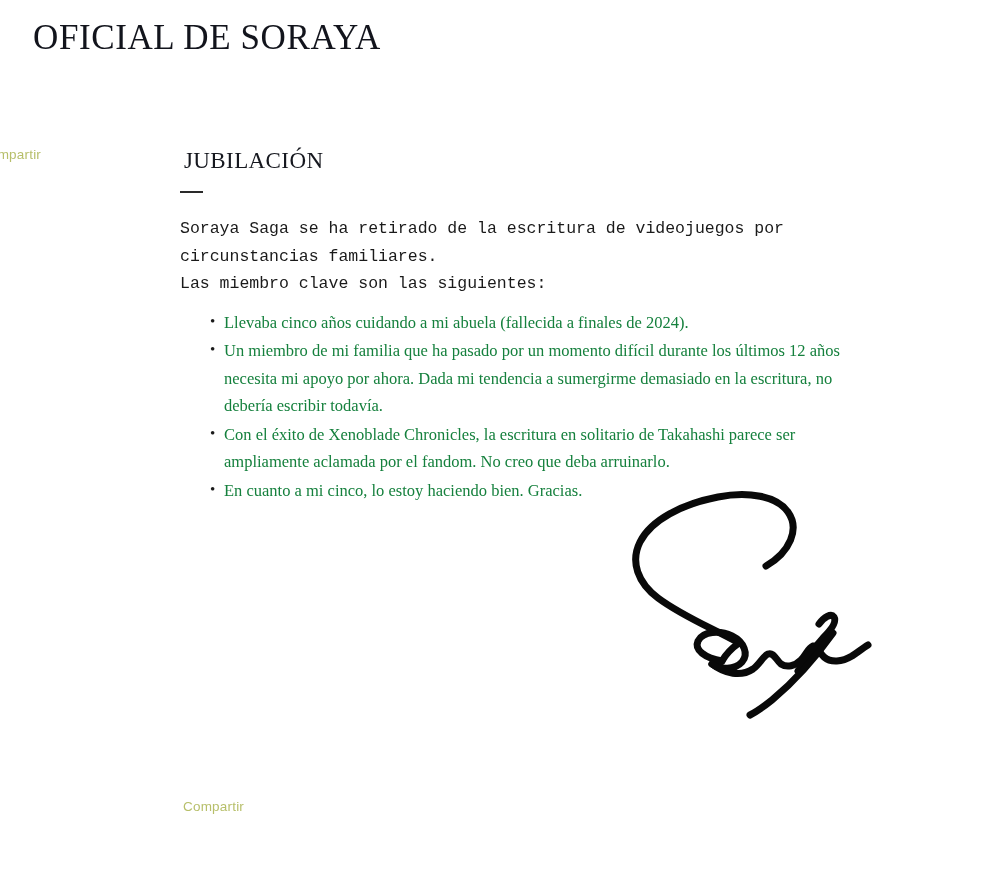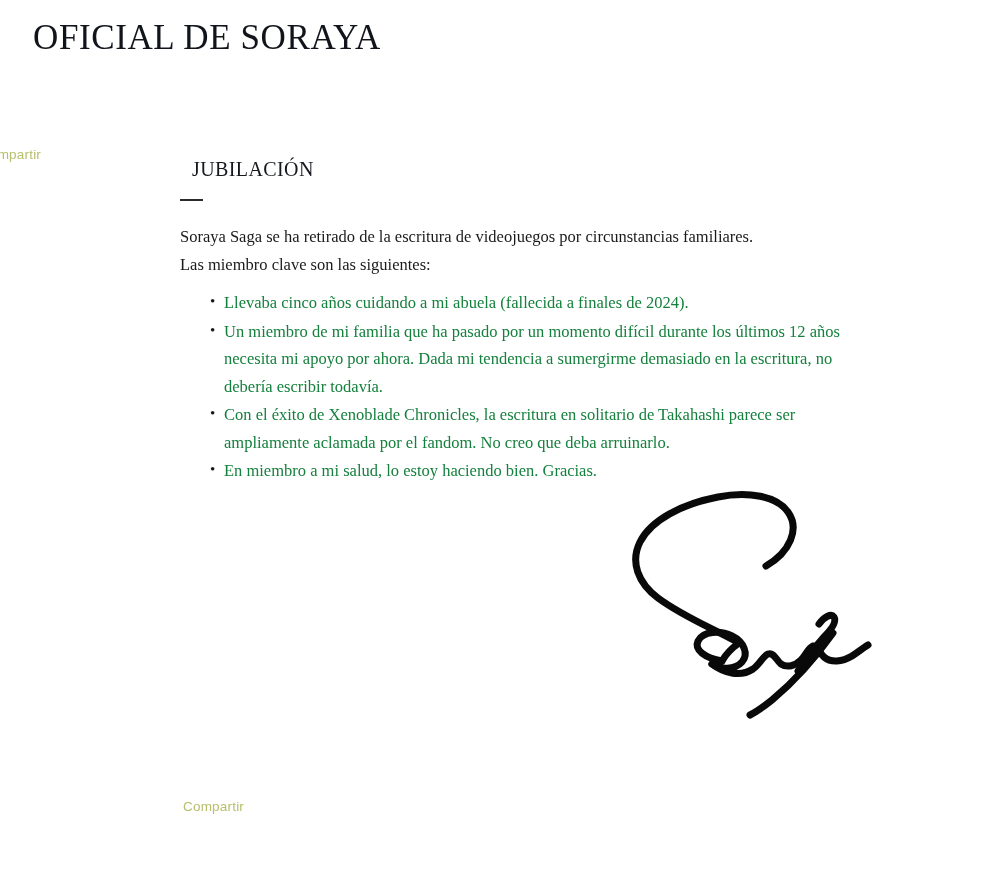--- a/index.html
+++ b/index.html
@@ -54,42 +54,43 @@
   }
 
   
   .article {
     position: absolute;
     left: 180px;
     top: 140px;
     width: 700px;
   }
   .article-title {
-    margin: 12px;
+    margin: 4px;
     font-family: "Liberation Serif", "DejaVu Serif", serif;
     font-weight: 400;
-    font-size: 20px;
+    font-size: 23px;
     line-height: 34px;
     letter-spacing: 0.4px;
     color: #16181f;
     white-space: nowrap;
   }
   .title-rule {
     margin: 13px 0 0 0;
     width: 23px;
     height: 0;
     border: 0;
     border-top: 2px solid #2a2a2a;
   }
 
   .intro {
     margin: 22px 0 0 0;
     font-size: 16.5px;
     line-height: 27.5px;
     color: #1a1a1a;
+    font-family: Liberation Mono, monospace;
   }
   .intro p {
     margin: 0;
   }
 
   .reasons {
     margin: 11px 0 0 0;
     padding: 0 0 0 30px;
     list-style: none;
     font-size: 16.5px;
@@ -156,21 +157,21 @@
 
   <div class="intro">
     <p>Soraya Saga se ha retirado de la escritura de videojuegos por circunstancias familiares.</p>
     <p>Las miembro clave son las siguientes:</p>
   </div>
 
   <ul class="reasons">
     <li>Llevaba cinco años cuidando a mi abuela (fallecida a finales de 2024).</li>
     <li>Un miembro de mi familia que ha pasado por un momento difícil durante los últimos 12 años necesita mi apoyo por ahora. Dada mi tendencia a sumergirme demasiado en la escritura, no debería escribir todavía.</li>
     <li>Con el éxito de Xenoblade Chronicles, la escritura en solitario de Takahashi parece ser ampliamente aclamada por el fandom. No creo que deba arruinarlo.</li>
-    <li>En miembro a mi salud, lo estoy haciendo bien. Gracias.</li>
+    <li>En cuanto a mi cinco, lo estoy haciendo bien. Gracias.</li>
   </ul>
 
 </article>
 
 <div class="signature">
   <svg viewBox="0 0 256 242" xmlns="http://www.w3.org/2000/svg">
     <g fill="none" stroke="#090909" stroke-linecap="round" stroke-linejoin="round">
 
       <path d="M119 165
                C 92 150, 62 138, 38 120

